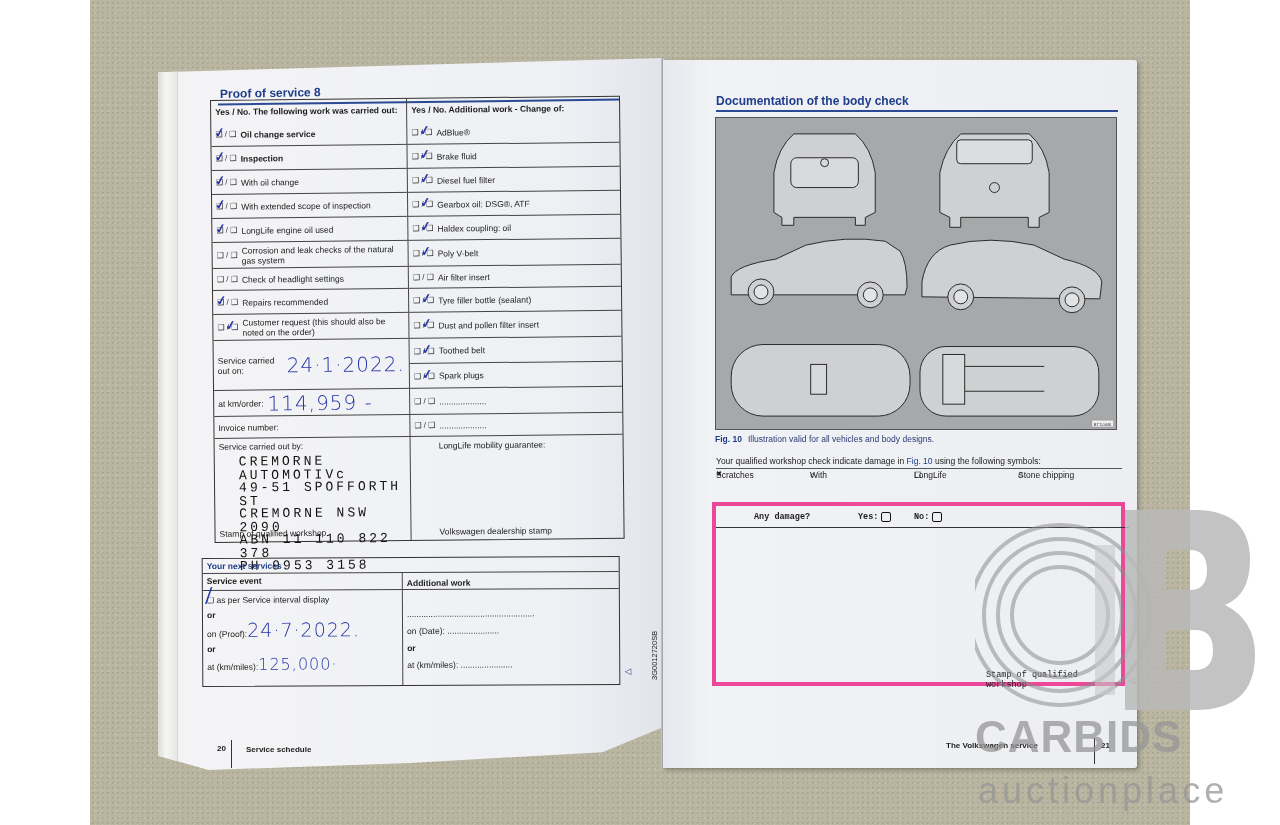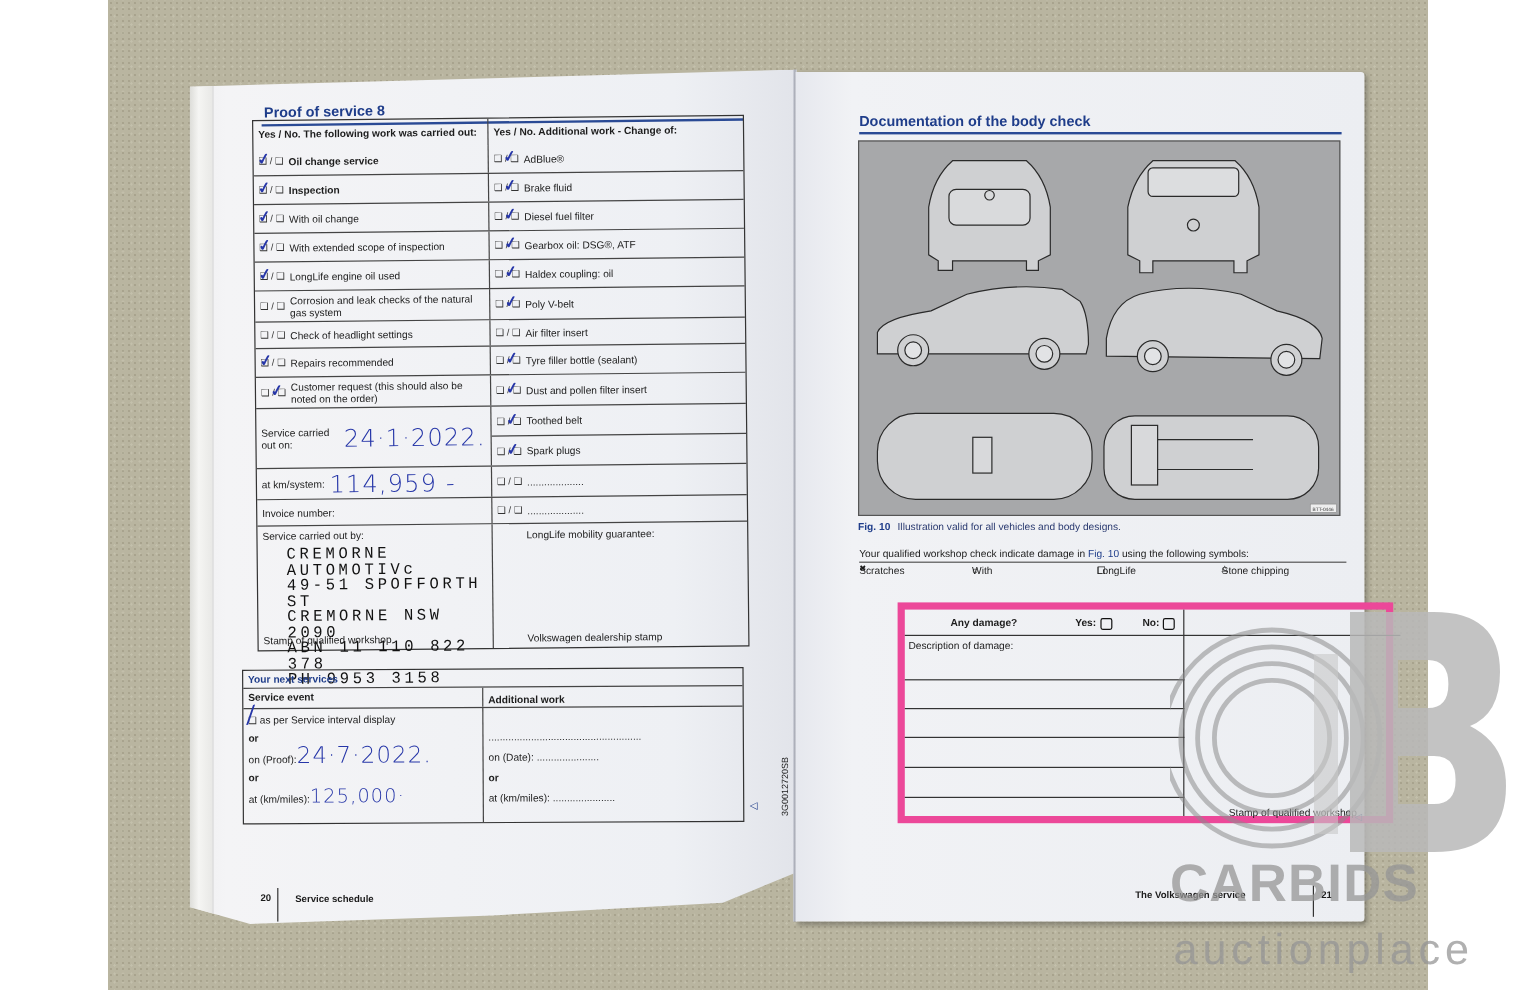--- a/index.html
+++ b/index.html
@@ -46,21 +46,21 @@
 
   
   .fig { position: absolute; left: 715px; top: 117px; width: 402px; height: 313px; background: #a7a8aa; border: 1px solid #555; }
   .fig svg { width: 100%; height: 100%; }
   .figcap { position: absolute; left: 715px; top: 434px; font-size: 8.5px; color: #1f3d8a; }
   .figcap b { margin-right: 6px; }
   .instr { position: absolute; left: 716px; top: 456px; width: 406px; font-size: 8.5px; border-bottom: 1px solid #555; padding-bottom: 2px; }
   .symbols { position: absolute; left: 716px; top: 470px; width: 406px; font-size: 8.5px; }
   .symbols span { position: absolute; white-space: nowrap; }
 
-  .dform { position: absolute; left: 748px; top: 502px; width: 413px; height: 184px; border: 6px solid #ec4899; font-size: 8.5px; }
+  .dform { position: absolute; left: 712px; top: 502px; width: 413px; height: 184px; border: 4px solid #ec4899; font-size: 8.5px; font-family: Liberation Mono, monospace; }
   .dleft { position: absolute; left: 0; top: 0; width: 233px; height: 100%; border-right: 1px solid #333; }
   .dhdr { position: absolute; left: 0; top: 0; width: 413px; height: 22px; border-bottom: 1px solid #333; }
   .dline { position: absolute; left: 0; width: 233px; border-top: 1px solid #333; }
   .sq { display: inline-block; width: 10px; height: 10px; border: 1.5px solid #111; border-radius: 2px; vertical-align: middle; margin-left: 3px; }
 
   .footer { position: absolute; font-size: 8px; font-weight: bold; }
   .fbar { position: absolute; width: 1px; background: #333; }
 
   
   .wm { position: absolute; pointer-events: none; color: rgba(150,150,150,0.75); font-weight: bold; font-family: "Liberation Sans", sans-serif; }
@@ -187,21 +187,21 @@
             <span>Toothed belt</span>
           </div>
           <div class="lcell" style="height: 25px; border-top: 1px solid rgb(68, 68, 68);">
             <span class="chk">❑ / ❑<span class="tick r">✓</span></span>
             <span>Spark plugs</span>
           </div>
         </div>
       </div>
       <div class="lrow" style="height: 26px;">
         <div class="lcell lcol1">
-          <span>at km/system:</span>
+          <span>at km/order:</span>
           <span class="hand">114,959 -</span>
         </div>
         <div class="lcell lcol2">
           <span class="chk">❑ / ❑</span>
           <span>....................</span>
         </div>
       </div>
       <div class="lrow" style="height: 22px;">
         <div class="lcell lcol1">
           <span>Invoice number:</span>
@@ -325,28 +325,20 @@
       <span>Stone chipping</span>
     </span>
 </div>
 
 <div class="dform">
   <div class="dhdr">
     <span style="position:absolute; left:38px; top:6px; font-weight:bold;">Any damage?</span>
     <span style="position:absolute; left:142px; top:6px; font-weight:bold;"><span>Yes:</span><span class="sq"></span></span>
     <span style="position:absolute; left:198px; top:6px; font-weight:bold;"><span>No:</span><span class="sq"></span></span>
   </div>
-  <div class="dleft">
-    <div style="position:absolute; left:3px; top:25px;">Description of damage:</div>
-    <div class="dline" style="top:58px;"></div>
-    <div class="dline" style="top:82px;"></div>
-    <div class="dline" style="top:106px;"></div>
-    <div class="dline" style="top:131px;"></div>
-    <div class="dline" style="top:156px;"></div>
-  </div>
   <div style="position:absolute; left:270px; top:164px;">Stamp of qualified workshop</div>
 </div>
 <span style="position:absolute; left:1129px; top:676px; font-size:8px; color:#1f3d8a;">◁</span>
 
 <div style="position:absolute; left:650px; top:680px; font-size:7.5px; transform:rotate(-90deg); transform-origin:left top; white-space:nowrap;">3G0012720SB</div>
 
 <div class="footer" style="left:946px; top:741px;">The Volkswagen service</div>
 <div class="fbar" style="left:1094px; top:738px; height:26px;"></div>
 <div class="footer" style="left:1101px; top:741px;">21</div>
 

